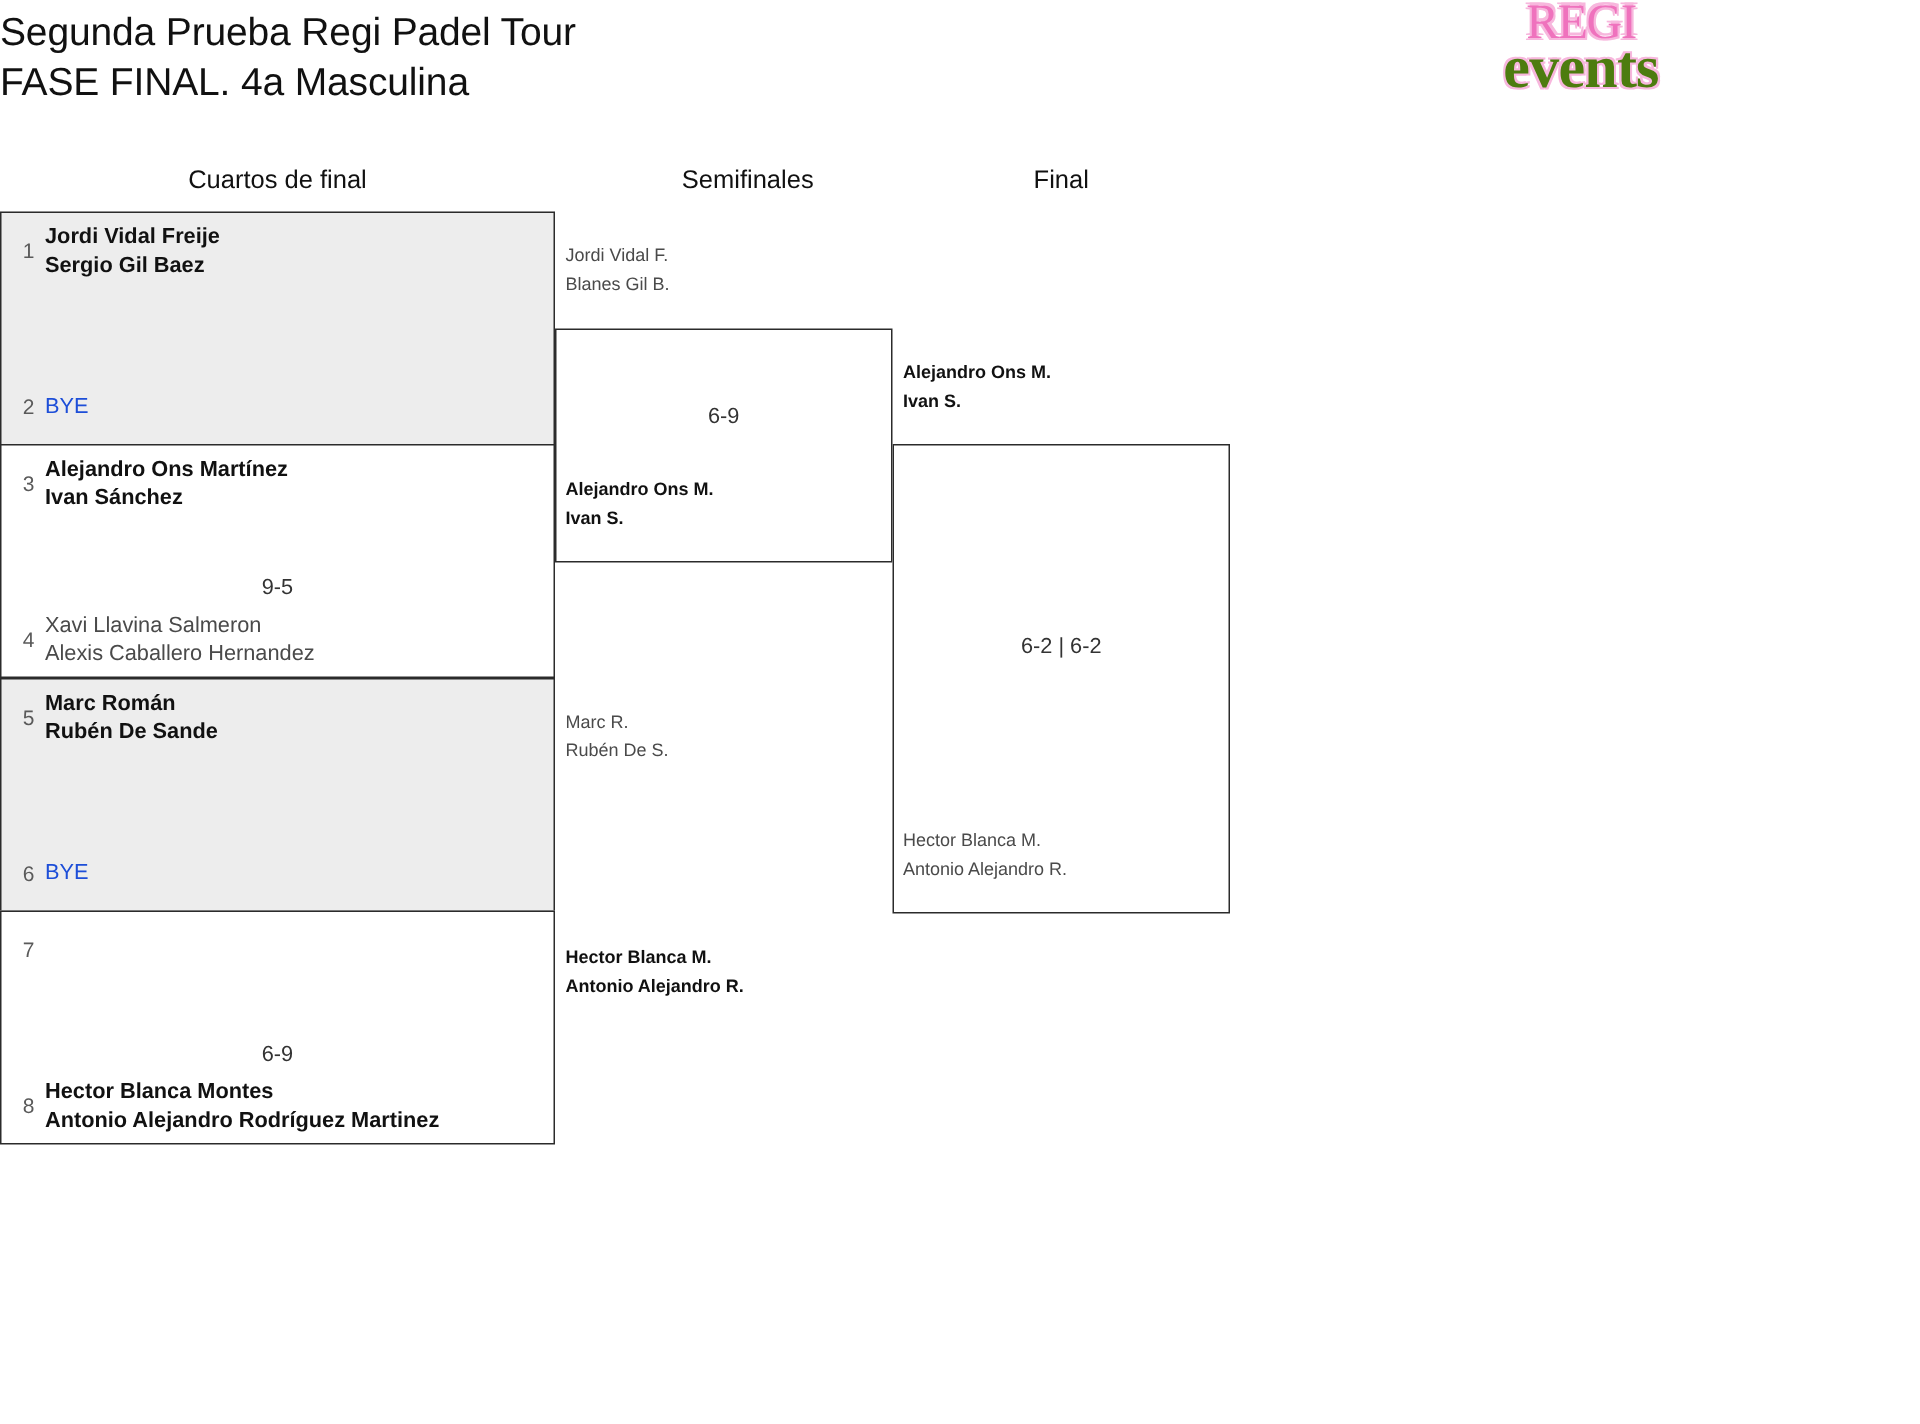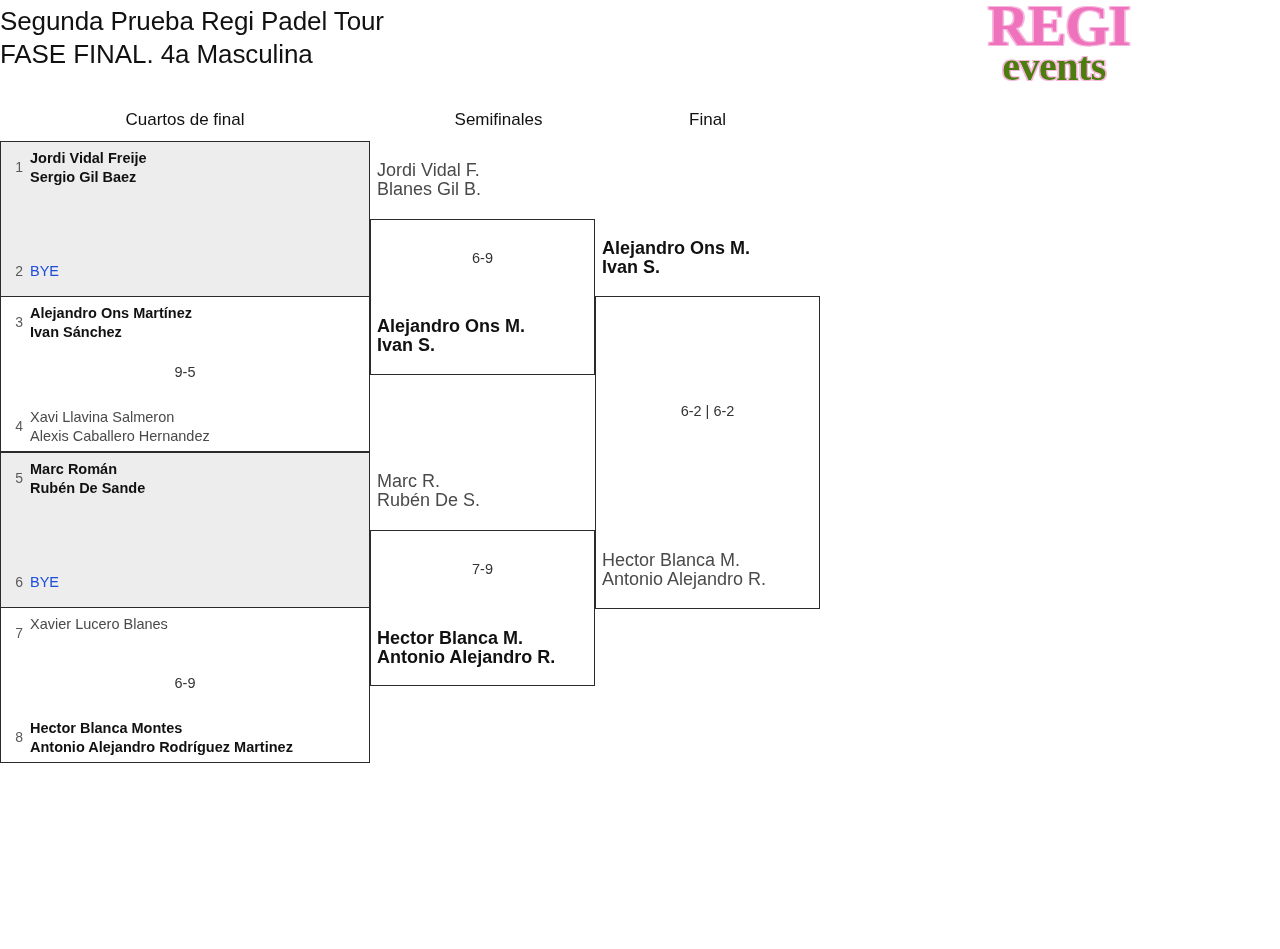--- a/index.html
+++ b/index.html
@@ -43,22 +43,22 @@
     right: 8px; top: 0px;
     width: 132px;
     height: 88px;
     text-align: center;
     font-family: "Liberation Serif", serif;
     line-height: 0.92;
     user-select: none;
   }
   #logo-regi {
     display: block;
-    font-size: 57px;
-    font-weight: 700;
+    font-size: 33px;
+    font-weight: 400;
     color: #ef72bd;
     letter-spacing: -1px;
     text-shadow:
       -1.4px -1.4px 0 #f7b7dd,
        1.4px -1.4px 0 #f7b7dd,
       -1.4px  1.4px 0 #f7b7dd,
        1.4px  1.4px 0 #f7b7dd;
   }
   #logo-events {
     display: block;
@@ -169,29 +169,30 @@
   
   .score {
     position: absolute;
     left: 0;
     width: 100%;
     text-align: center;
     font-size: 14.5px;
     color: #333333;
     line-height: 18px;
     white-space: nowrap;
+    margin-top: 20px;
   }
   .qf .score { top: 66px; }
   .sf .score { top: 29px; }
   .fin .score { top: 105px; }
 
   
   .advance {
     position: absolute;
-    font-size: 18px;
+    font-size: 12px;
     line-height: 18.5px;
     color: #4a4a4a;
     white-space: nowrap;
   }
   .advance.winner { font-weight: 700; color: #111111; }
 
   #adv-sf-top    { left: 377px; top: 161px; }
   #adv-sf-mid    { left: 377px; top: 317px; }
   #adv-sf2-top   { left: 377px; top: 472px; }
   #adv-sf2-mid   { left: 377px; top: 629px; }
@@ -266,40 +267,36 @@
     <div class="slot slot-bye">
       <span class="seed">6</span>
       <span class="bye-text">BYE</span>
     </div>
   </div>
 
   <div class="match qf" id="qf-4">
     <div class="slot slot-top">
       <span class="seed">7</span>
       <span class="players">
-        <span class="player-line">Xavier Lucero Blanes</span>
       </span>
     </div>
     <div class="score">6-9</div>
     <div class="slot slot-bottom">
       <span class="seed">8</span>
       <span class="players winner">
         <span class="player-line">Hector Blanca Montes</span>
         <span class="player-line">Antonio Alejandro Rodríguez Martinez</span>
       </span>
     </div>
   </div>
 
   <div class="match sf" id="sf-1">
     <div class="score">6-9</div>
   </div>
 
-  <div class="match sf" id="sf-2">
-    <div class="score">7-9</div>
-  </div>
 
   <div class="match fin" id="fin-1">
     <div class="score">6-2 | 6-2</div>
   </div>
 
   <div class="advance" id="adv-sf-top">
     <span class="player-line">Jordi Vidal F.</span>
     <span class="player-line">Blanes Gil B.</span>
   </div>
 

